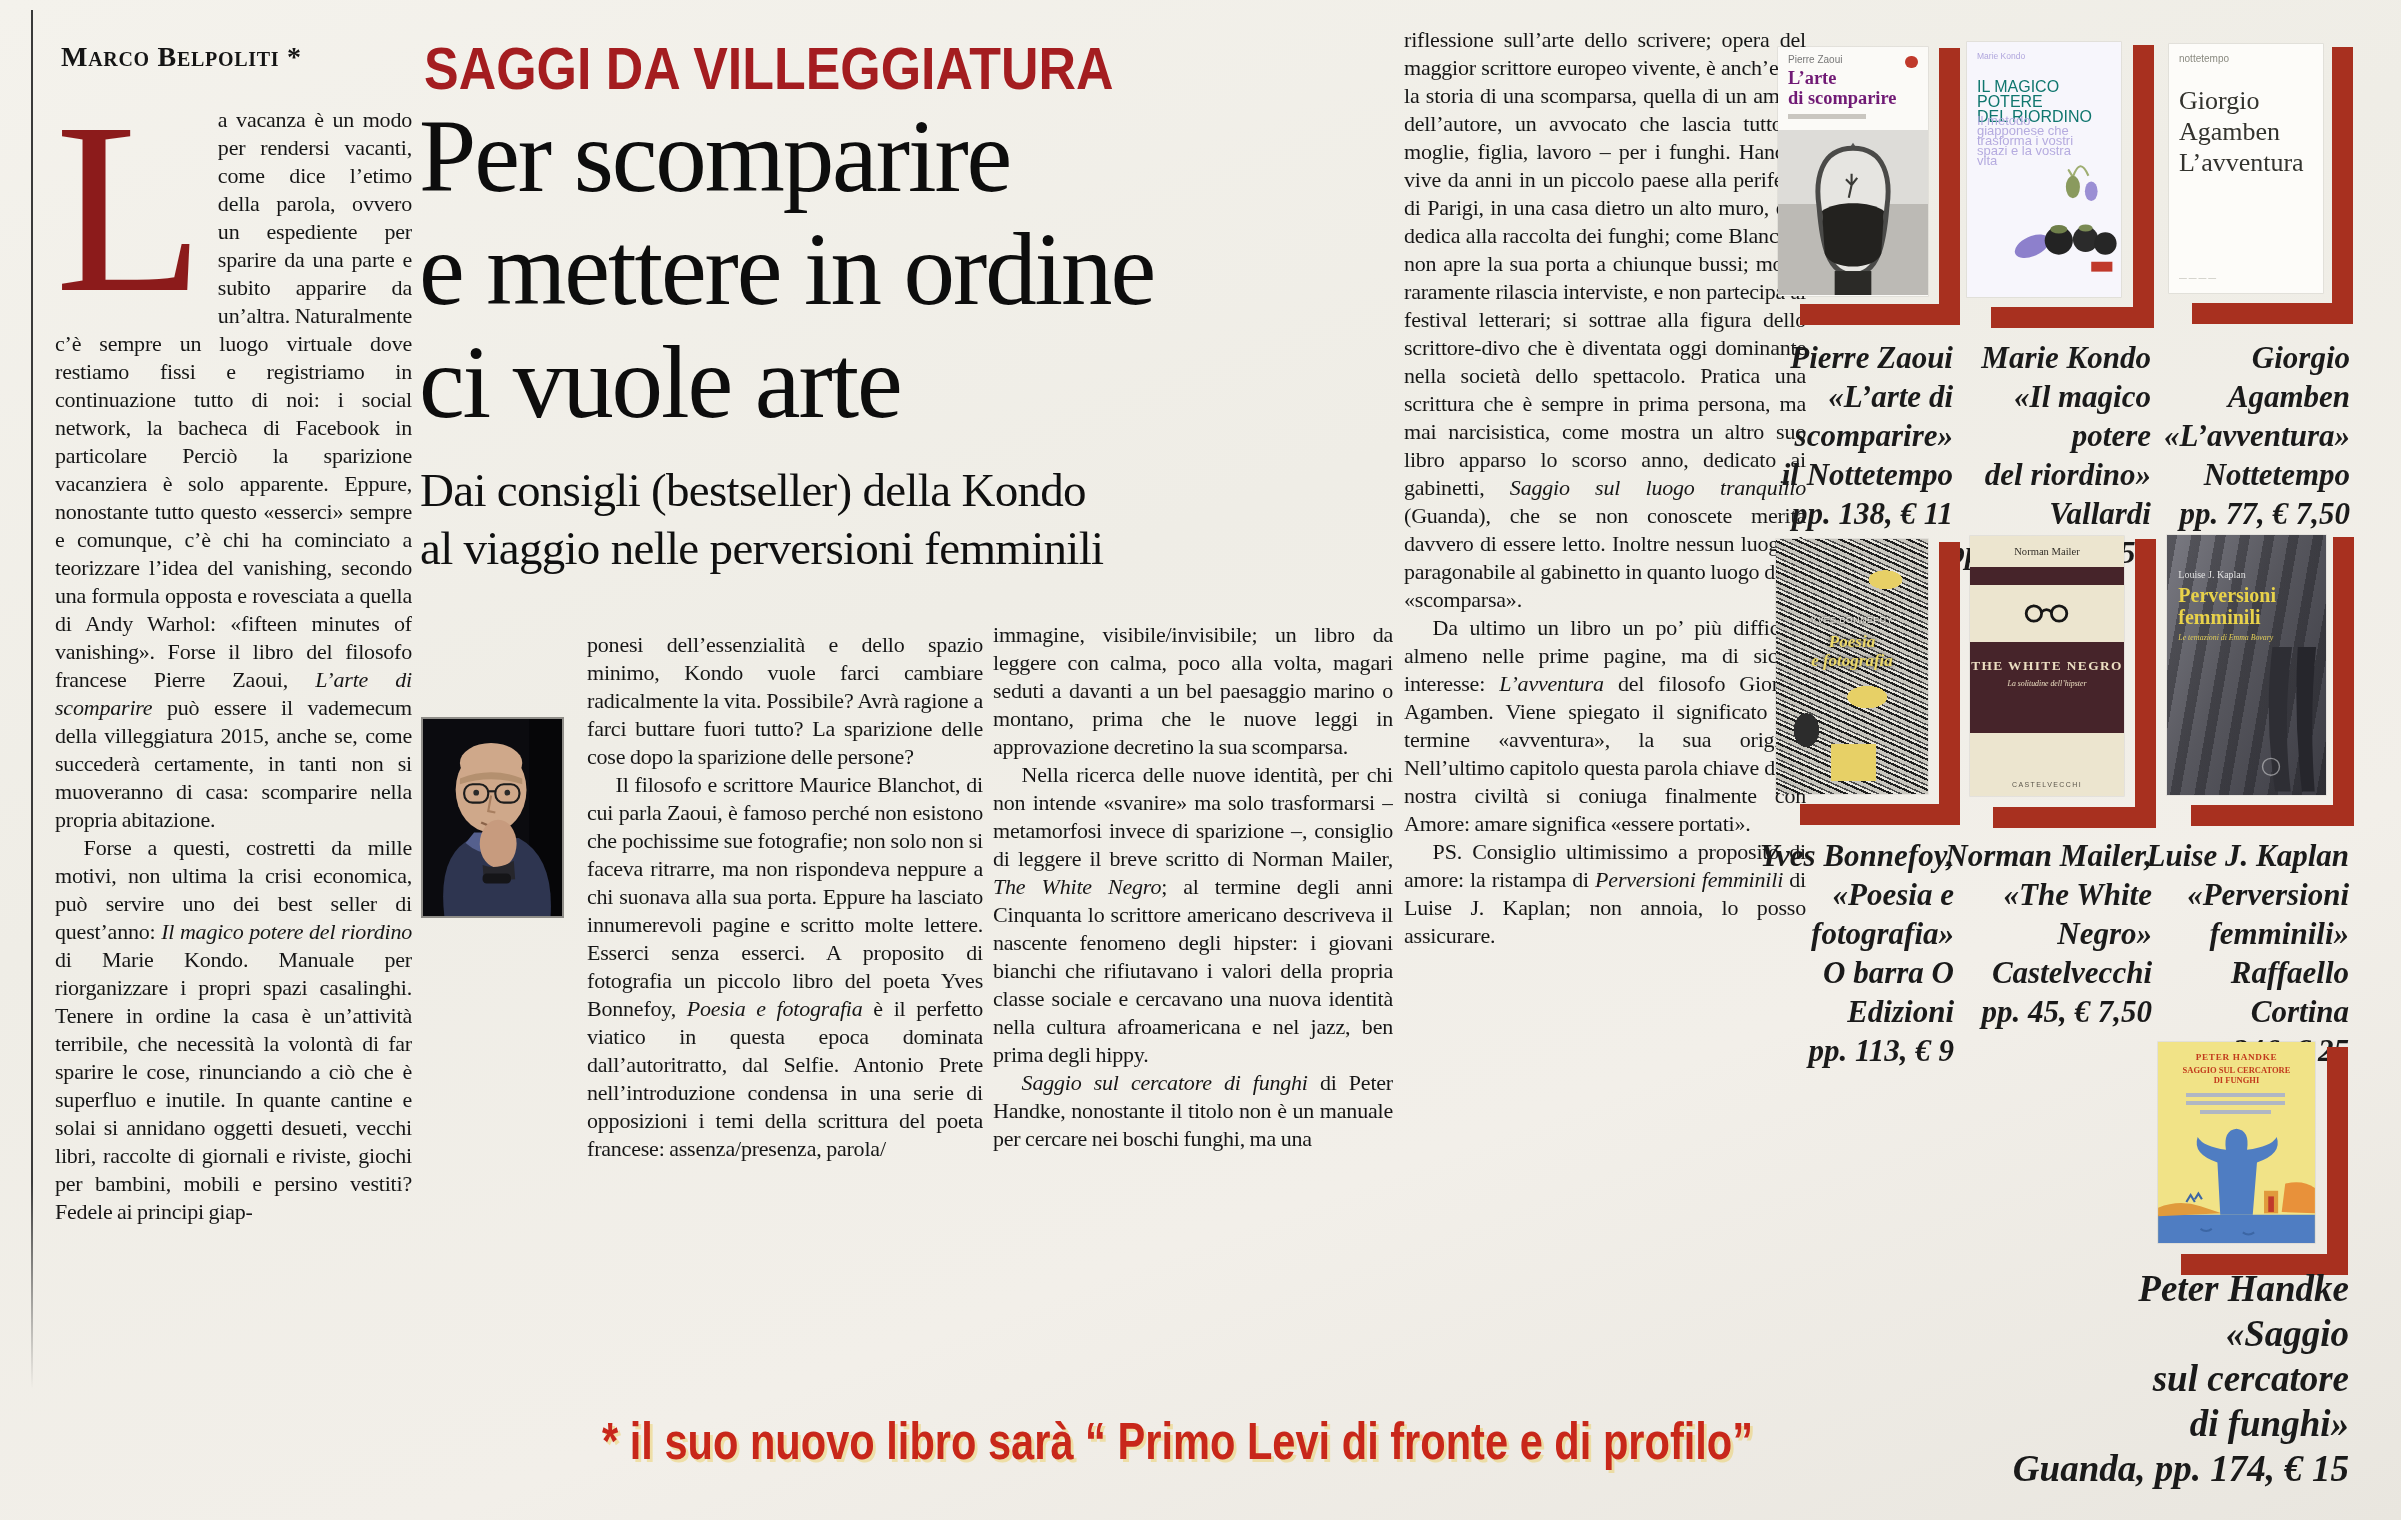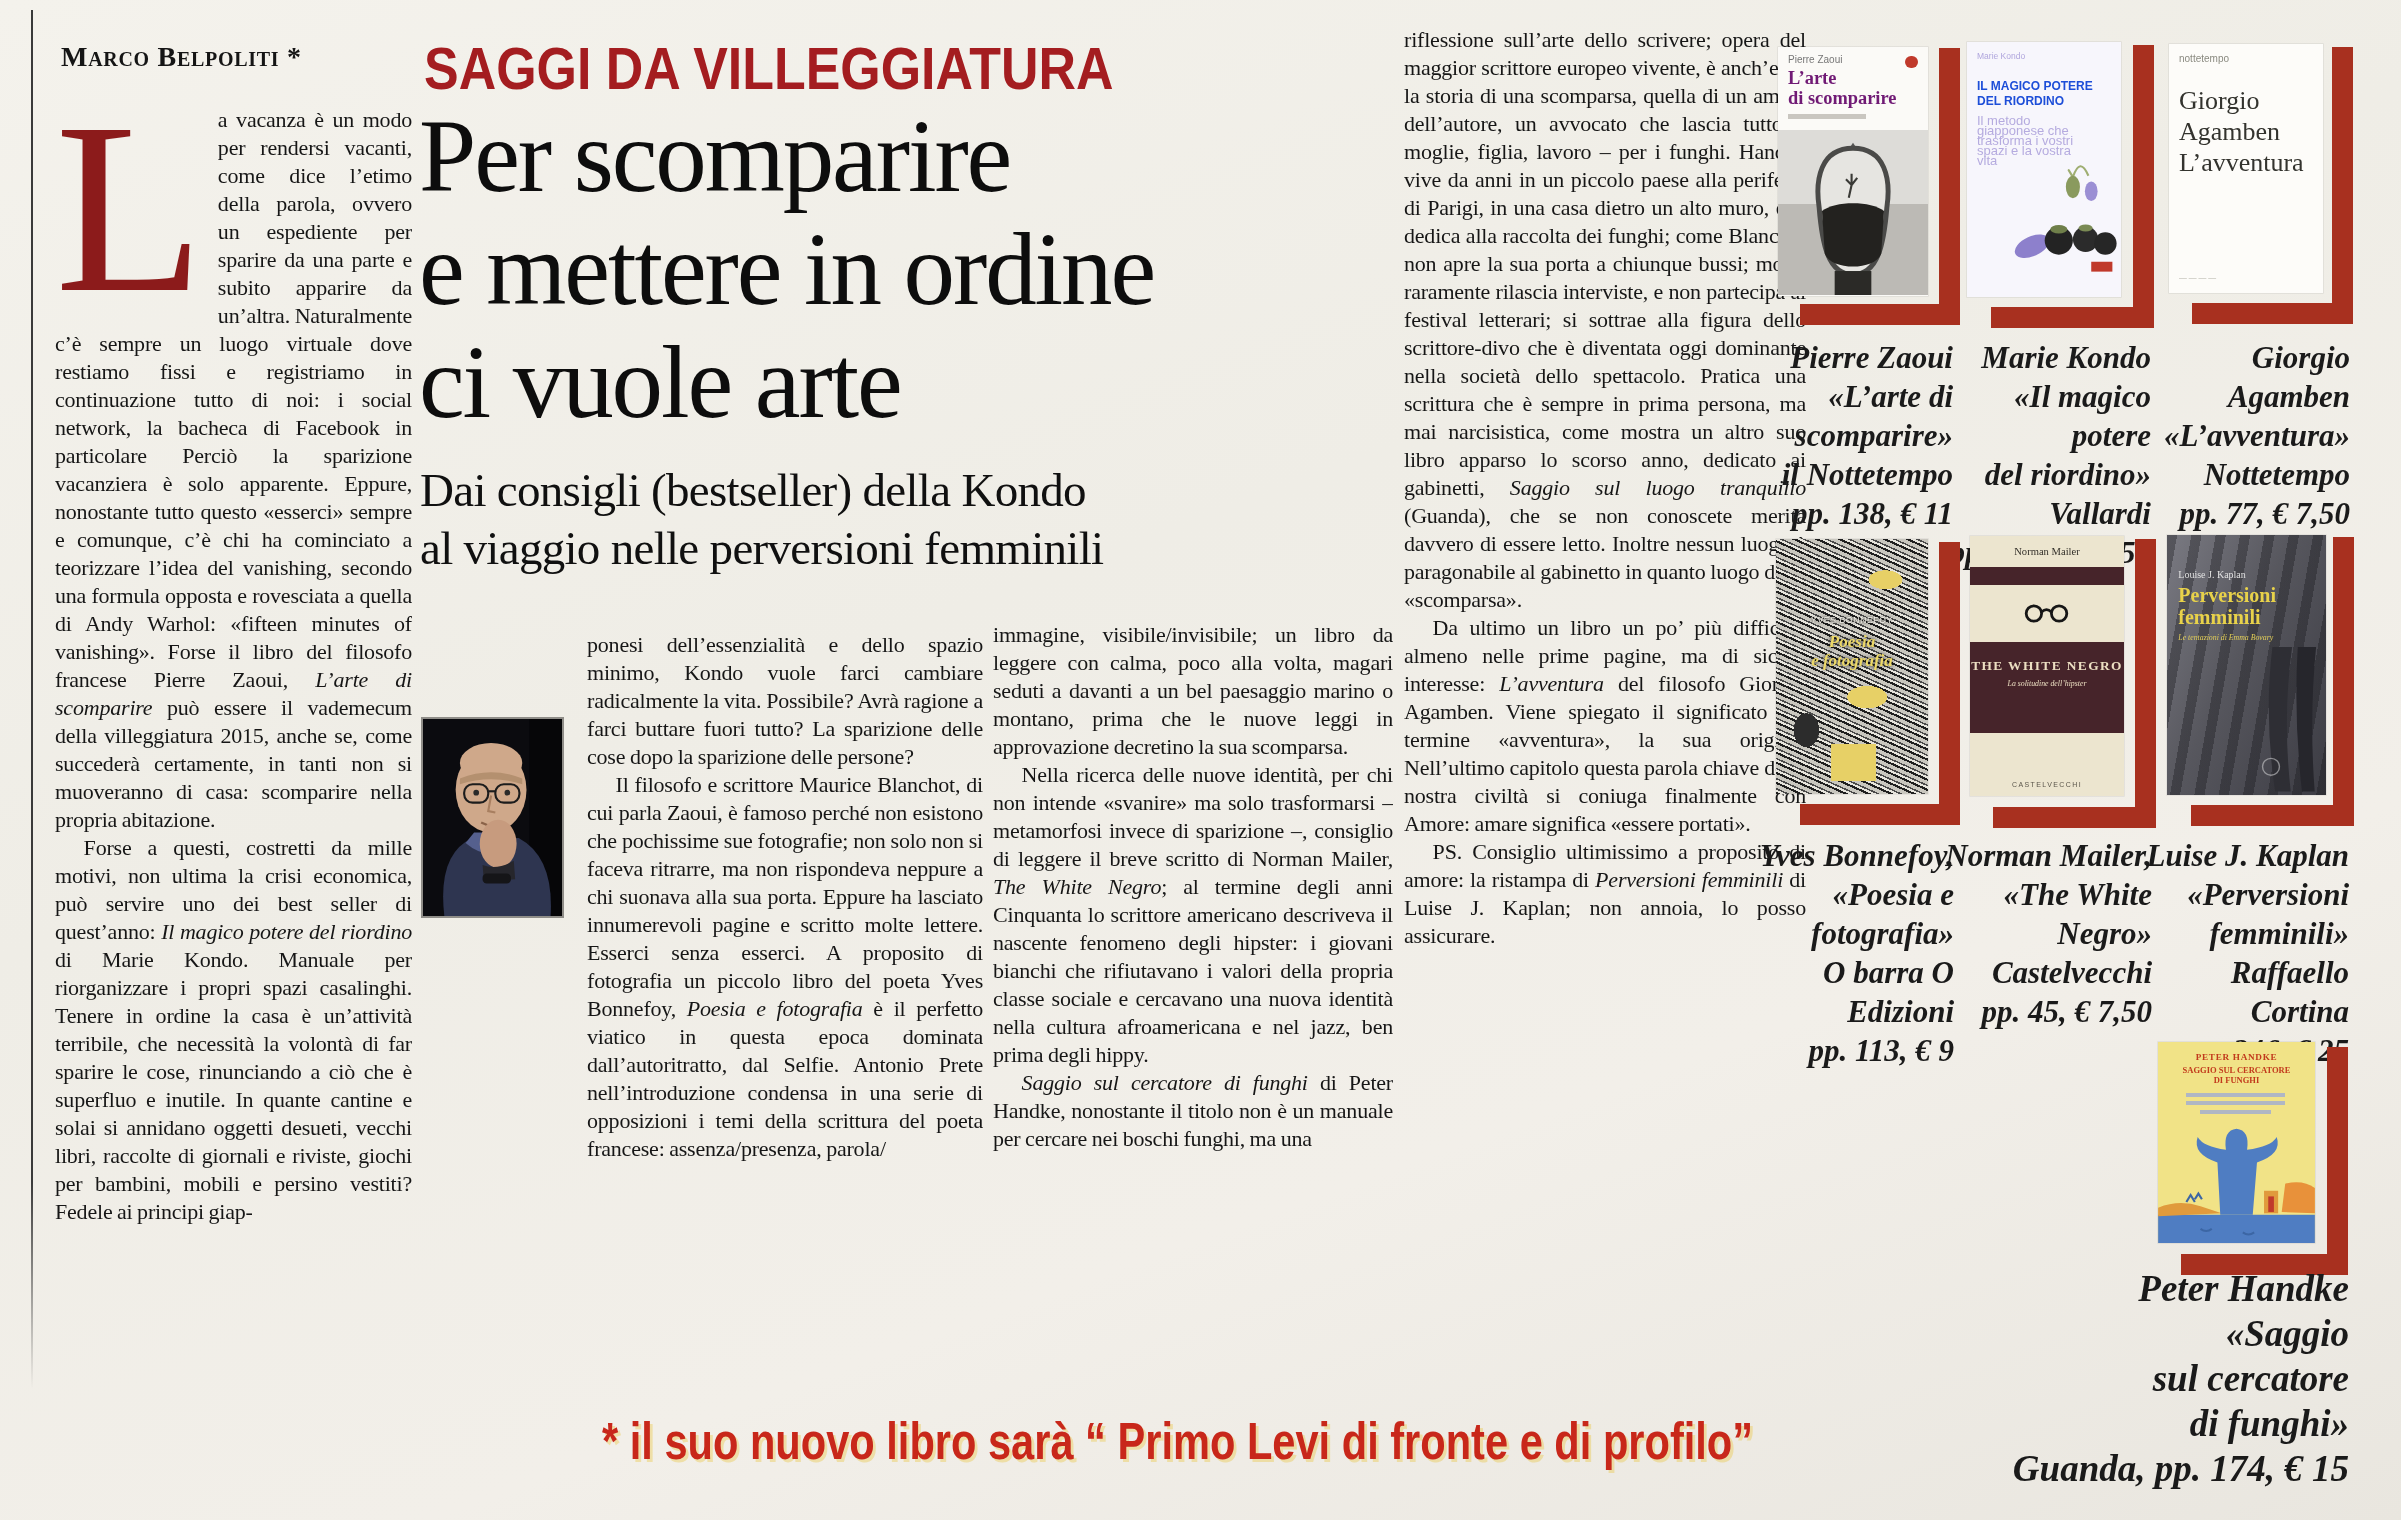--- a/index.html
+++ b/index.html
@@ -46,21 +46,21 @@
   .cv-small{font-family:"Liberation Sans",sans-serif;}
   .zaoui{background:#fbfaf7;}
   .zaoui .au{position:absolute;left:10px;top:7px;font-size:10px;color:#777;}
   .zaoui .ti{position:absolute;left:10px;top:21px;font-size:18.4px;line-height:20px;color:#701a75;font-weight:bold;}
   .zaoui .sub{position:absolute;left:10px;top:67px;width:78px;height:5px;background:#c9c6c0;}
   .zaoui .dot{position:absolute;right:10px;top:8.5px;width:12.7px;height:12.7px;border-radius:50%;background:#c0392b;}
   .zaoui .ph{position:absolute;left:0;top:83px;width:100%;height:165px;
              background:linear-gradient(#dddcd8 0 45%,#bcbab5 45% 100%);}
   .kondo{background:#f7f6fc;}
   .kondo .au{position:absolute;left:10px;top:8.5px;font-size:8.5px;color:#b0a6dd;}
-  .kondo .ti{position:absolute;left:10px;top:37px;font-size:12px;line-height:15px;color:#1d4ed8;font-weight:bold;}
+  .kondo .ti{position:absolute;left:10px;top:37px;font-size:16px;line-height:15px;color:#0f766e;font-weight:normal;}
   .kondo .sub{position:absolute;left:10px;top:74px;font-size:13px;line-height:10px;color:#b5abdf;width:106px;}
   .agamben{background:#fdfcf9;}
   .agamben .pub{position:absolute;left:10px;top:8.5px;font-size:10px;color:#8a8a80;}
   .agamben .ti{position:absolute;left:10px;top:41px;font-size:26px;line-height:31px;color:#33332e;}
   .agamben .ser{position:absolute;left:10px;bottom:11.3px;font-size:7.8px;color:#a7a79a;}
   .bonnefoy{background:
      radial-gradient(ellipse 28px 15.6px at 72% 16%,#e7d066 0 60%,rgba(0,0,0,0) 61%),
      radial-gradient(ellipse 33px 18.4px at 60% 62%,#e7d066 0 60%,rgba(0,0,0,0) 61%),
      radial-gradient(ellipse 21px 28px at 20% 75%,#2c2c2c 0 60%,rgba(0,0,0,0) 61%),
      repeating-linear-gradient(24deg,#1f1f1f 0 2.1px,#e6e4dc 2.1px 4.2px,#4a4a4a 4.2px 5.7px,#c9c7bf 5.7px 9.2px);}

